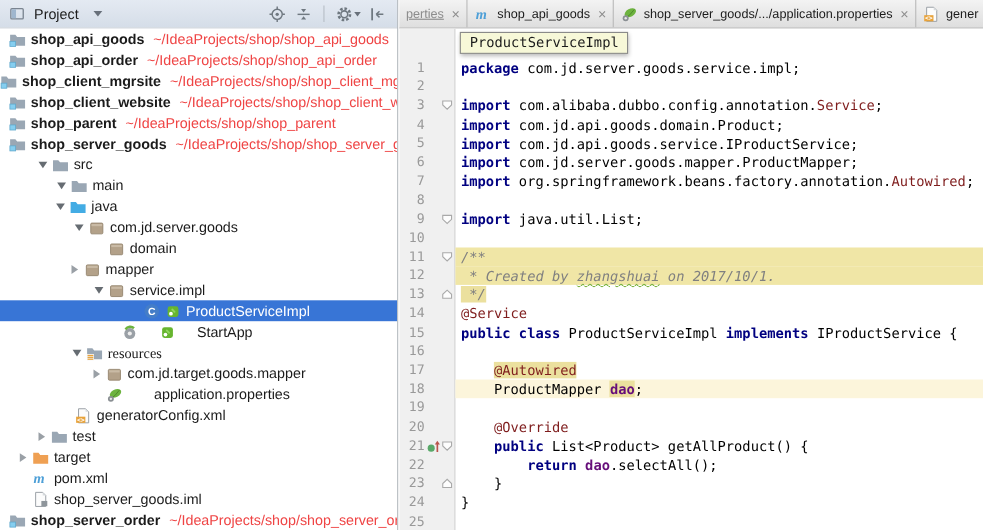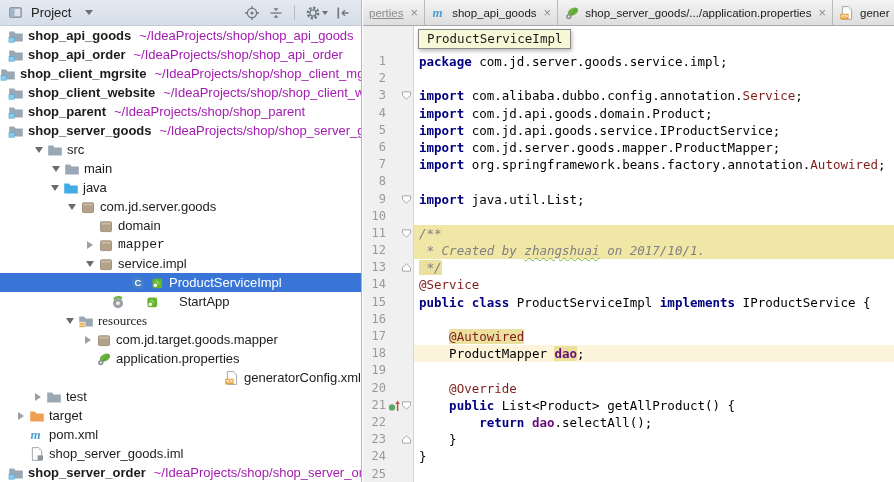--- a/index.html
+++ b/index.html
@@ -25,21 +25,21 @@
     color:#1b1b1b; cursor:default; overflow:hidden; }
   .trow.selected { background:#3875D6; color:#fff; }
   .chev-slot { width:16px; flex:none; display:flex; align-items:center; justify-content:center; }
   .chev-open { width:0; height:0; border-left:4px solid transparent; border-right:4px solid transparent;
     border-top:6px solid #666C72; }
   .chev-closed { width:0; height:0; border-top:4px solid transparent; border-bottom:4px solid transparent;
     border-left:6px solid #9AA0A6; }
   .ticon { width:16px; height:16px; flex:none; margin-right:4px; display:flex; align-items:center; justify-content:center; }
   .ticon2 { margin-left:-1px; }
   .tlabel.bold { font-weight:bold; }
-  .tpath { color:#a21caf; margin-left:8px; }
+  .tpath { color:#ef4444; margin-left:8px; }
 
   
   .editor { position:absolute; left:363px; top:0; right:0; bottom:0; background:#fff; }
   .tabbar { height:26px; display:flex; background:linear-gradient(#F3F3F3,#DEDEDE);
     border-bottom:1px solid #A9A9A9; overflow:hidden; }
   .tab { display:flex; align-items:center; padding:0 6px; gap:5px; border-right:1px solid #B9B9B9;
     font-size:11.5px; color:#1b1b1b; flex:none; cursor:pointer; }
   .tab .tab-label.dim { color:#8C8C8C;text-decoration:underline; }
   .tab .tab-close { color:#8E8E8E; font-size:13px; line-height:13px; margin-left:2px; cursor:pointer; }
   .tab .tab-icon { width:16px; height:16px; flex:none; }
@@ -220,21 +220,21 @@
       </div>
       <div class="trow" style="padding-left: 98px;">
         <span class="ticon">
           <svg width="16" height="16" viewBox="0 0 16 16">
             <rect x="2.5" y="3.8" width="11" height="9.8" rx="1" fill="#B3A189" stroke="#93836C" stroke-width="0.8"></rect>
             <rect x="3.2" y="4.6" width="9.6" height="2" fill="#C9BAA5"></rect>
           </svg>
         </span>
         <span class="tlabel">domain</span>
       </div>
-      <div class="trow" style="padding-left: 82px; font-family: Liberation Mono, monospace;">
+      <div class="trow" style="padding-left: 60px;">
         <span class="chev-slot">
           <span class="chev-closed"></span>
         </span>
         <span class="ticon">
           <svg width="16" height="16" viewBox="0 0 16 16">
             <rect x="2.5" y="3.8" width="11" height="9.8" rx="1" fill="#B3A189" stroke="#93836C" stroke-width="0.8"></rect>
             <rect x="3.2" y="4.6" width="9.6" height="2" fill="#C9BAA5"></rect>
           </svg>
         </span>
         <span class="tlabel">mapper</span>
@@ -304,32 +304,32 @@
           <span class="chev-closed"></span>
         </span>
         <span class="ticon">
           <svg width="16" height="16" viewBox="0 0 16 16">
             <rect x="2.5" y="3.8" width="11" height="9.8" rx="1" fill="#B3A189" stroke="#93836C" stroke-width="0.8"></rect>
             <rect x="3.2" y="4.6" width="9.6" height="2" fill="#C9BAA5"></rect>
           </svg>
         </span>
         <span class="tlabel">com.jd.target.goods.mapper</span>
       </div>
-      <div class="trow" style="padding-left: 96px;">
+      <div class="trow" style="padding-left: 96px; gap: 24px;">
         <span class="ticon">
           <svg width="16" height="16" viewBox="0 0 16 16">
             <ellipse cx="9" cy="6.6" rx="5.6" ry="3.5" transform="rotate(-28 9 6.6)" fill="#6DB33F"></ellipse>
             <path d="M4.6,11.4 Q8.5,9.5 12.6,3.6" stroke="#4E8A2B" stroke-width="0.9" fill="none"></path>
             <circle cx="4.8" cy="11.6" r="2.7" fill="#8A8F93"></circle>
             <circle cx="4.8" cy="11.6" r="1.1" fill="#E8E8E8"></circle>
           </svg>
         </span>
         <span class="tlabel">application.properties</span>
       </div>
-      <div class="trow" style="padding-left: 96px; justify-content: flex-end;">
+      <div class="trow" style="padding-left: 68px;">
         <span class="ticon">
           <svg width="16" height="16" viewBox="0 0 16 16">
             <path d="M3.4,1.6 h6.4 l2.8,2.8 v10 h-9.2 z" fill="#FCFCFC" stroke="#9AA0A6" stroke-width="0.9"></path>
             <path d="M9.8,1.6 l2.8,2.8 h-2.8 z" fill="#D7DBDE"></path>
             <rect x="1.2" y="8.8" width="8.4" height="5.6" fill="#E8A33B"></rect>
             <text x="5.4" y="13.2" font-size="5.8" text-anchor="middle" fill="#fff" font-family="DejaVu Sans Mono, monospace" font-weight="bold">&lt;&gt;</text>
           </svg>
         </span>
         <span class="tlabel">generatorConfig.xml</span>
       </div>

